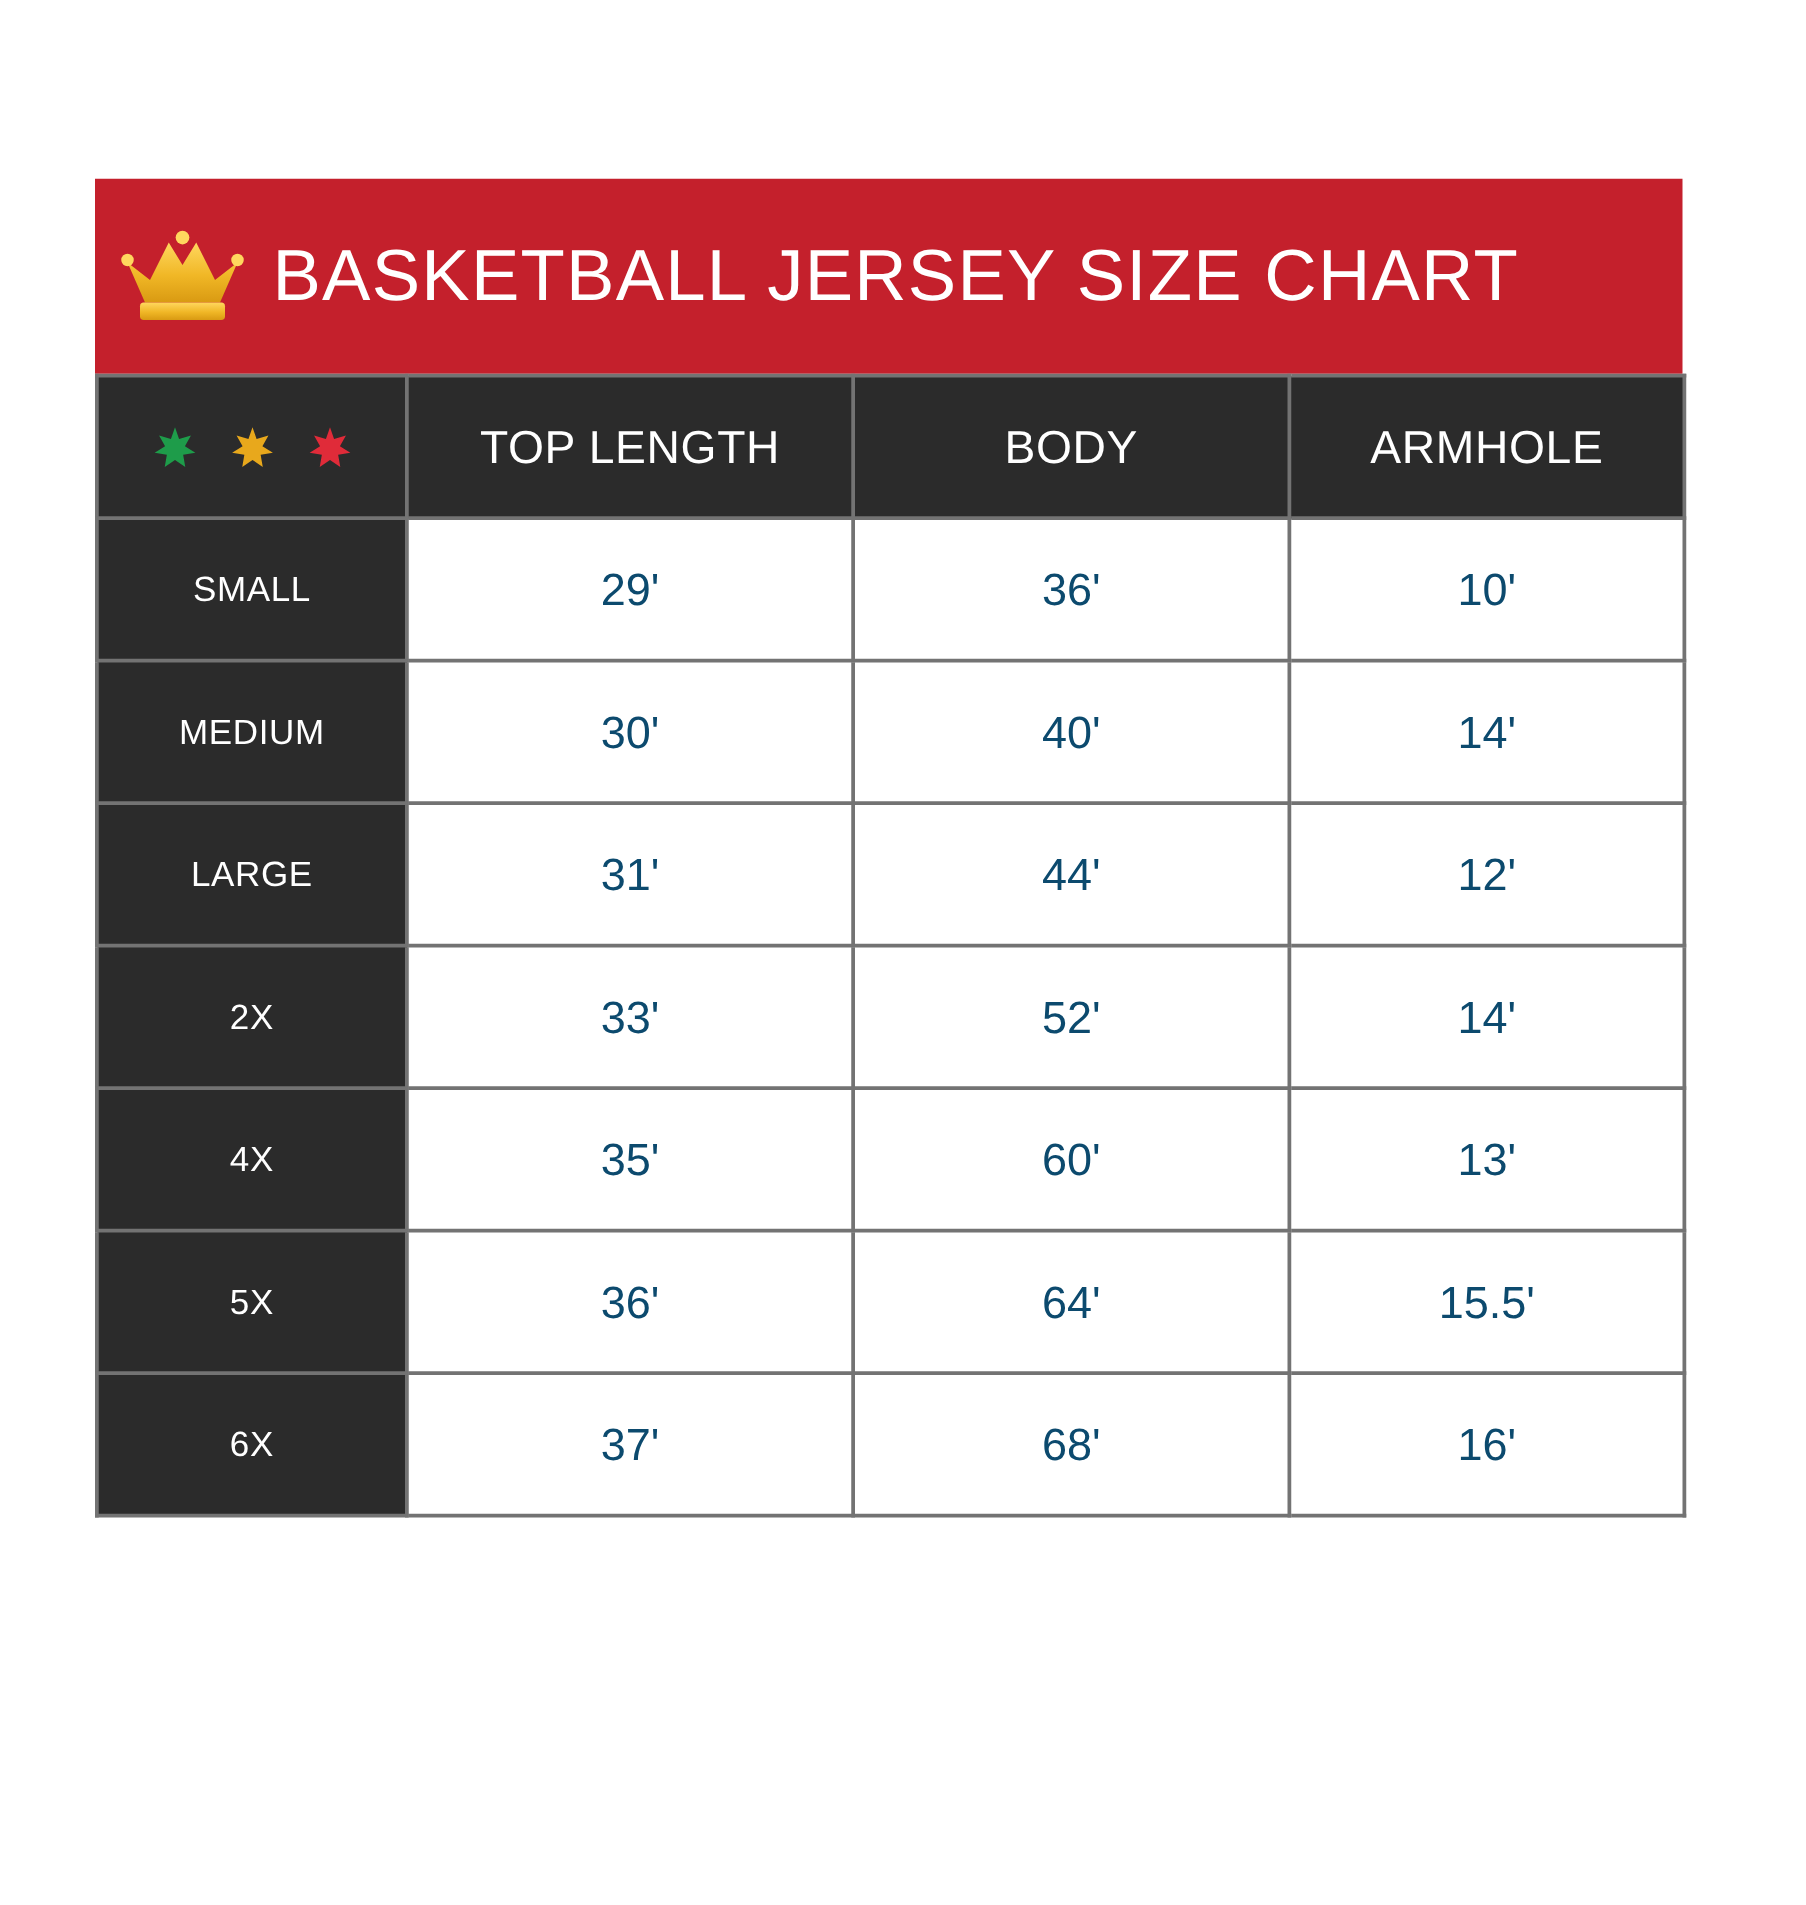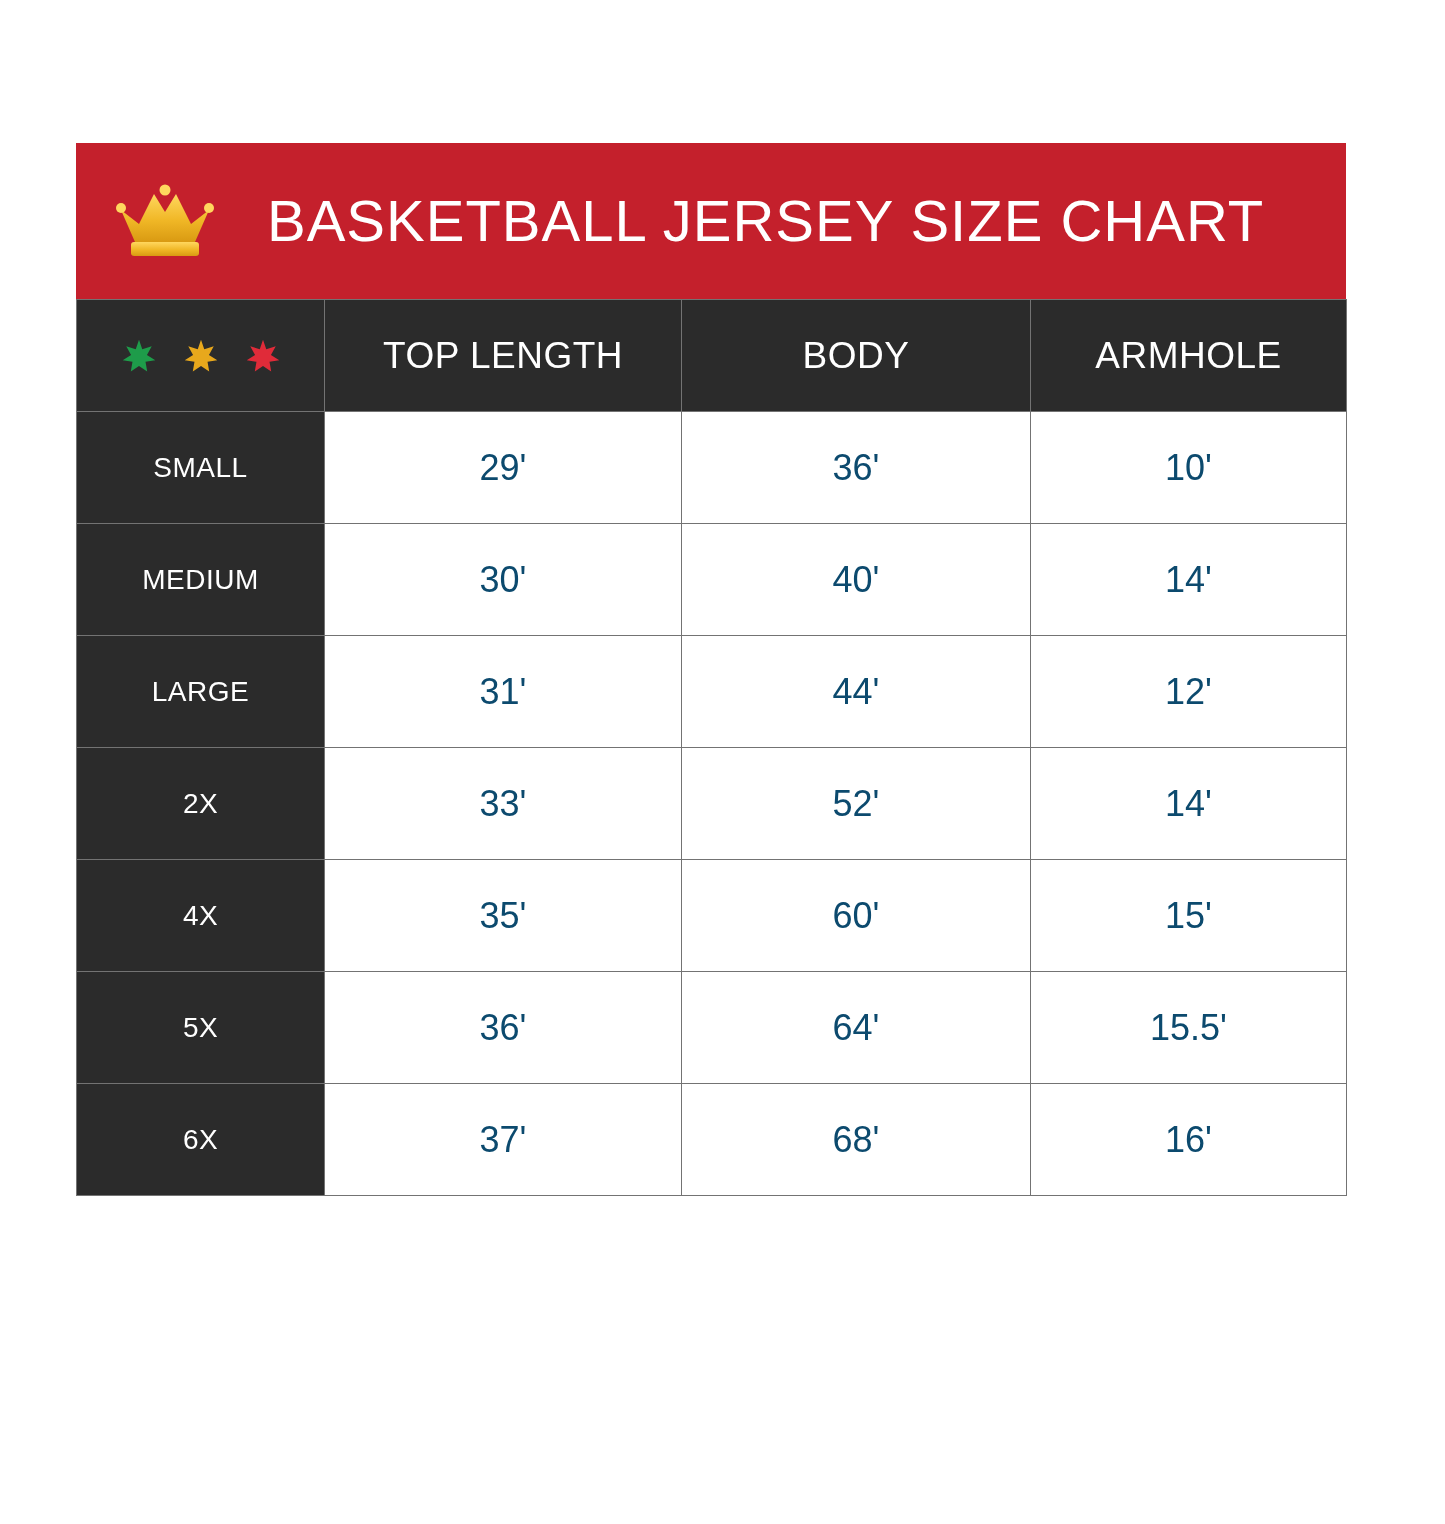--- a/index.html
+++ b/index.html
@@ -27,23 +27,22 @@
     top: 143px;
     width: 1270px;
   }
 
   
   .banner {
     background: #c4202c;
     height: 156px;
     display: flex;
     align-items: center;
-    padding-left: 39px;
+    padding-left: 20px;
     box-sizing: border-box;
-    gap: 30px;
   }
   .crown-icon {
     width: 100px;
     height: 86px;
     flex: 0 0 auto;
     display: block;
     margin-right: 22px;
     margin-top: 4px;
   }
   .banner-title {
@@ -61,21 +60,21 @@
     width: 1270px;
     table-layout: fixed;
   }
   table.size-table col.c0 { width: 248px; }
   table.size-table col.c1 { width: 357px; }
   table.size-table col.c2 { width: 349px; }
   table.size-table col.c3 { width: 316px; }
 
   table.size-table th,
   table.size-table td {
-    border: 1px solid #737373;
+    border: 3px solid #737373;
     padding: 0;
     height: 111px;
     text-align: center;
     vertical-align: middle;
     font-weight: 400;
   }
 
   thead th {
     background: #2b2b2b;
     color: #ffffff;
@@ -183,21 +182,21 @@
         <tr>
           <th class="size-label">2X</th>
           <td class="measure">33'</td>
           <td class="measure">52'</td>
           <td class="measure">14'</td>
         </tr>
         <tr>
           <th class="size-label">4X</th>
           <td class="measure">35'</td>
           <td class="measure">60'</td>
-          <td class="measure">15'</td>
+          <td class="measure">13'</td>
         </tr>
         <tr>
           <th class="size-label">5X</th>
           <td class="measure">36'</td>
           <td class="measure">64'</td>
           <td class="measure">15.5'</td>
         </tr>
         <tr>
           <th class="size-label">6X</th>
           <td class="measure">37'</td>

